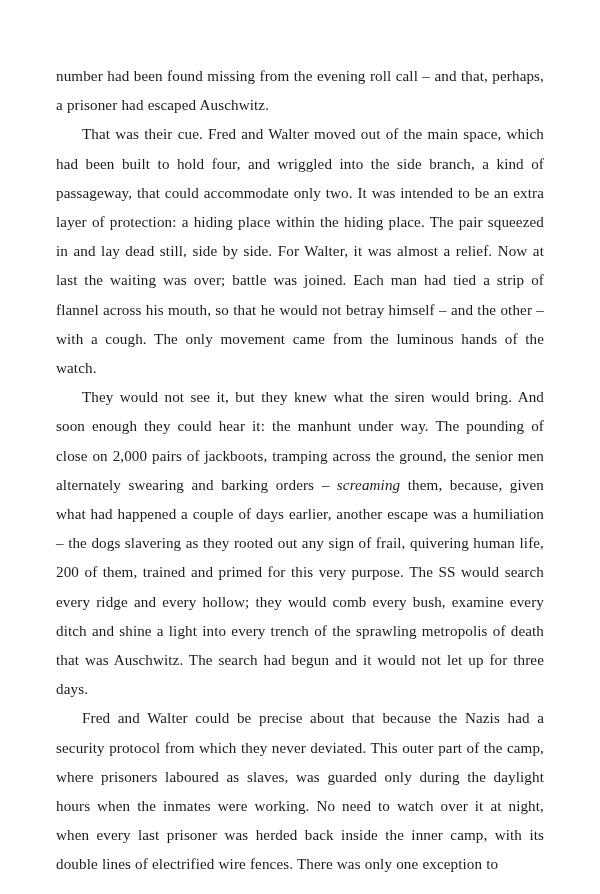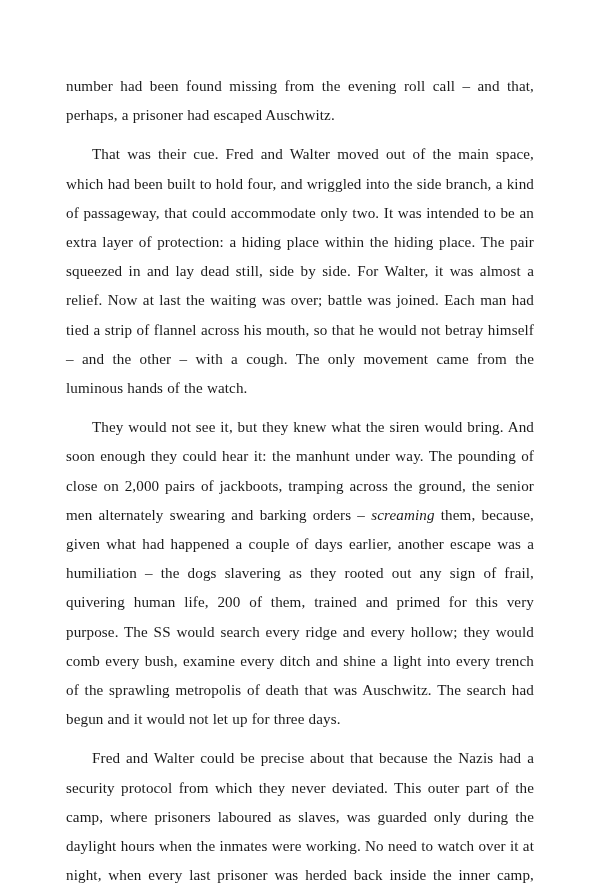--- a/index.html
+++ b/index.html
@@ -23,21 +23,21 @@
   }
   .body-text {
     font-size: 15.1px;
     line-height: 29.2px;
     text-align: justify;
     text-justify: inter-word;
     letter-spacing: 0.12px;
     word-spacing: 0.2px;
   }
   .body-text p {
-    margin: 10px;
+    margin: 0;
   }
   .body-text p.indent {
     text-indent: 26px;
   }
   em {
   }
 </style>
 </head>
 <body>
 

